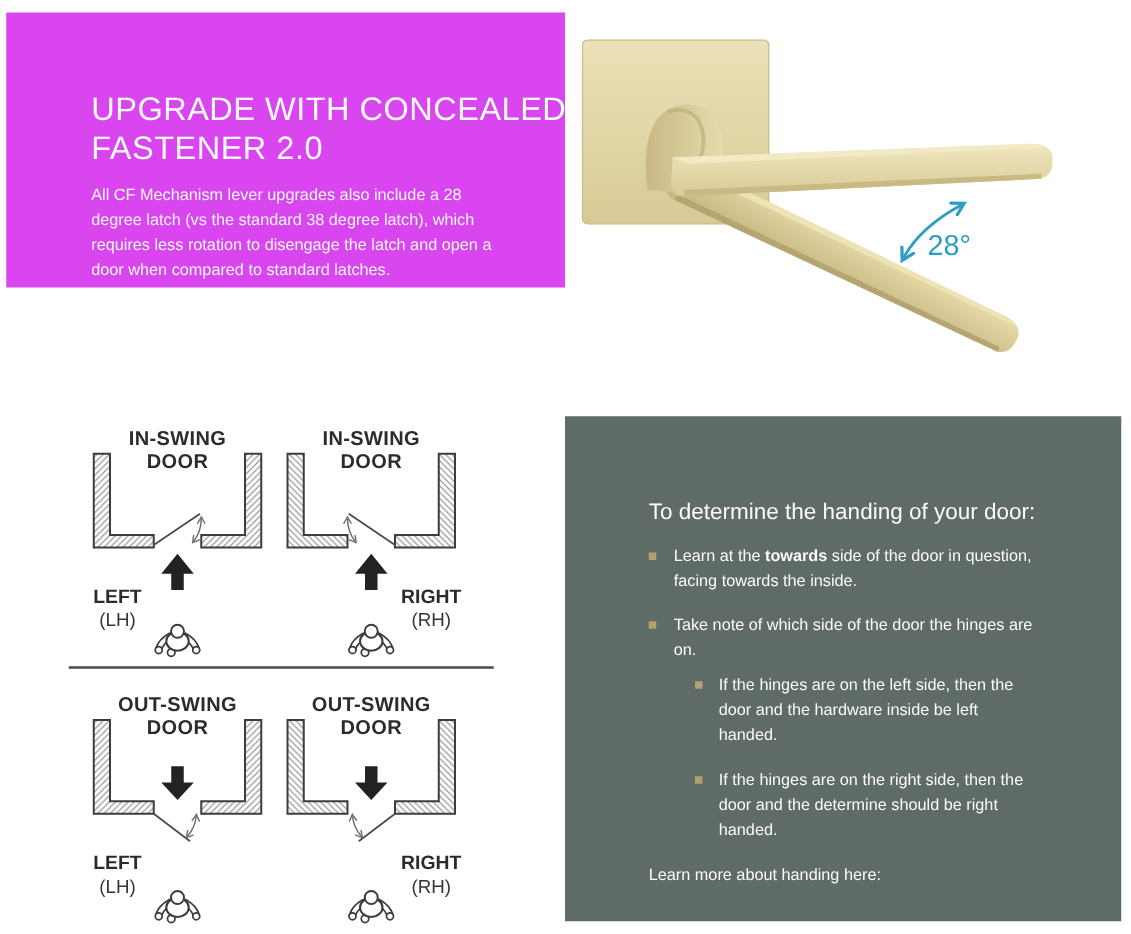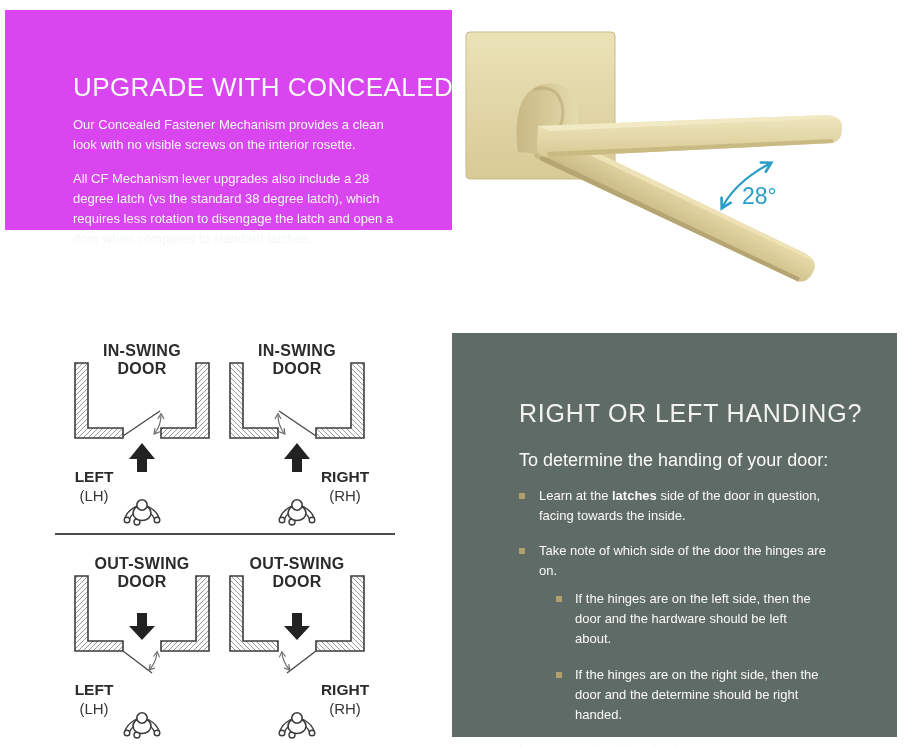--- a/index.html
+++ b/index.html
@@ -99,22 +99,22 @@
       <circle cx="0" cy="0" r="5.2" fill="#fff" stroke="#3c3c3c" stroke-width="1.6"></circle>
     </g>
   </defs>
 </svg>
 
 <div class="page">
 
   <section class="panel-upgrade">
     <h1>
       <span class="line">UPGRADE WITH CONCEALED</span>
+      <span class="line">FASTENER 2.0</span>
     </h1>
-    <p>Our Concealed Fastener Mechanism provides a clean look with no visible screws on the interior rosette.</p>
     <p>All CF Mechanism lever upgrades also include a 28 degree latch (vs the standard 38 degree latch), which requires less rotation to disengage the latch and open a door when compared to standard latches.</p>
   </section>
 
   <figure class="lever-figure">
     <svg viewBox="0 0 453 330" width="453" height="330">
 
       <rect x="28" y="32" width="149" height="147" rx="4" fill="url(#gRos)" stroke="#cabb86" stroke-width="1"></rect>
 
       <g transform="rotate(28 100 142)">
         <path d="M100,126 L388,115 Q402,115 404,125 L404,130 Q404,140 395,143 L110,157 Q100,158 99,148 Z" fill="url(#gBar2)"></path>
@@ -196,30 +196,29 @@
       </g>
       <polygon class="bigarrow" points="85,88 72,74 80,74 80,61 90,61 90,74 98,74"></polygon>
       <use href="#person" x="85" y="166"></use>
       <text class="hand" x="133" y="143">RIGHT</text>
       <text class="abbr" x="133" y="162">(RH)</text>
     </svg>
 
   </section>
 
   <section class="panel-handing">
-    <h2>RIGHT OR LEFT HANDING?</h2>
     <p class="intro">To determine the handing of your door:</p>
     <ul class="hlist">
       <li>
-        <span>Learn at the </span><strong>latches</strong><span> side of the door in question, facing towards the inside.</span>
+        <span>Learn at the </span><strong>towards</strong><span> side of the door in question, facing towards the inside.</span>
       </li>
       <li>
         <span>Take note of which side of the door the hinges are on.</span>
         <ul class="sublist">
-          <li>If the hinges are on the left side, then the door and the hardware should be left about.</li>
+          <li>If the hinges are on the left side, then the door and the hardware inside be left handed.</li>
           <li>If the hinges are on the right side, then the door and the determine should be right handed.</li>
         </ul>
       </li>
     </ul>
     <p class="learn">Learn more about handing here:</p>
 
   </section>
 
 </div>
 

